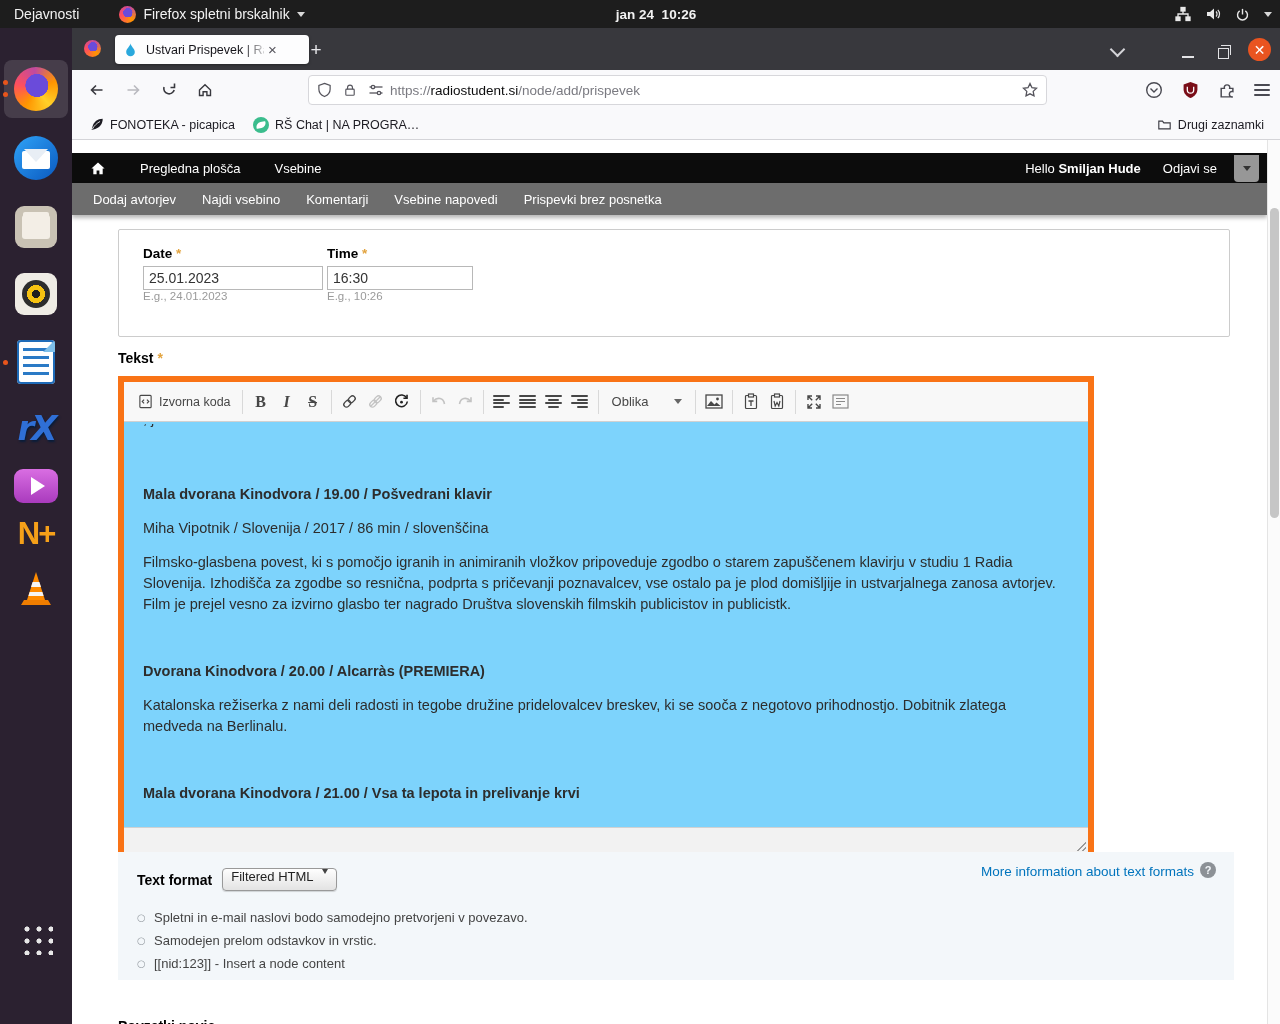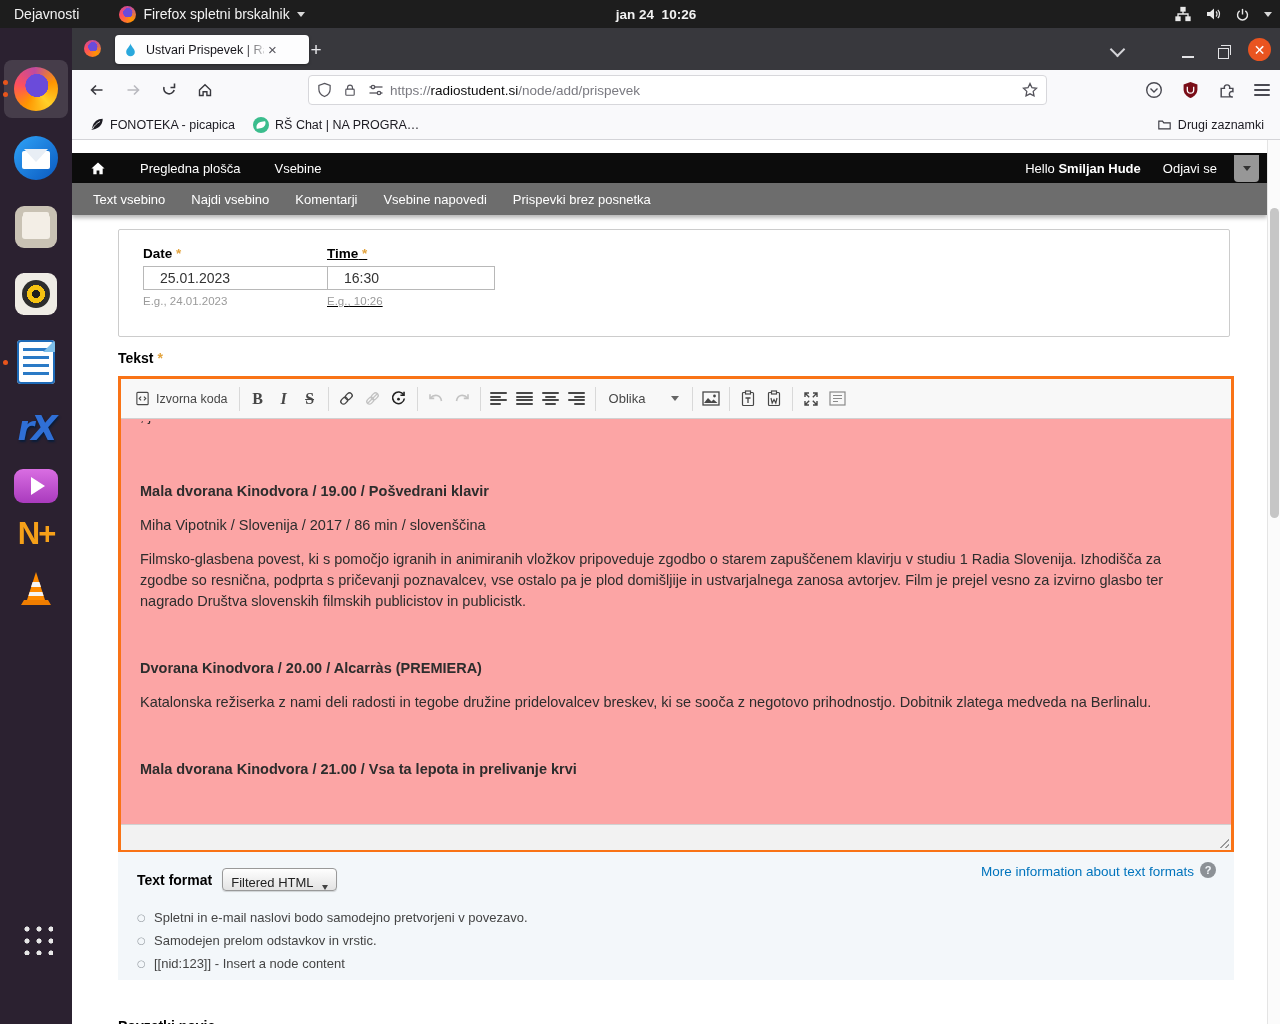--- a/index.html
+++ b/index.html
@@ -106,28 +106,28 @@
              display:flex;align-items:center;justify-content:center;}
   .tb-toggle .caret{border-top-color:#333;}
   #shortcutbar{position:absolute;top:31px;left:0;width:100%;height:32px;background:#6d6d6d;color:#fff;
                display:flex;align-items:center;font-size:13px;gap:26px;padding-left:21px;box-sizing:border-box;
                box-shadow:0 3px 4px rgba(0,0,0,.28);}
 
   
   #datefs{position:absolute;left:46px;top:77px;width:1112px;height:108px;border:1px solid #ccc;border-radius:2px;box-sizing:border-box;}
   .fl{font-size:13.5px;font-weight:bold;color:#000;}
   .req{color:#e2a33e;font-weight:bold;}
-  .finput{border:1px solid #b8b8b8;height:22px;font-size:14px;color:#333;padding:0 16px;
+  .finput{border:1px solid #b8b8b8;height:22px;font-size:14px;color:#333;padding:0 5px;
           font-family:"Liberation Sans",sans-serif;box-sizing:content-box;}
-  .hint{font-size:11.5px;color:#9a9a9a;margin-top:5px;}
+  .hint{font-size:11.5px;color:#9a9a9a;}
 
   #tekst-label{position:absolute;left:46px;top:198px;font-size:14px;font-weight:bold;color:#000;}
 
   
-  #cke{position:absolute;left:46px;top:224px;width:1116px;border:3px solid #f97316;box-sizing:border-box;background:#fca5a5;}
+  #cke{position:absolute;left:46px;top:224px;width:976px;border:6px solid #f97316;box-sizing:border-box;background:#7dd3fc;}
   #cke-toolbar{height:39px;background:#f8f8f8;border-bottom:1px solid #d1d1d1;display:flex;align-items:center;
                padding:0 8px;color:#474747;}
   .ckb{height:26px;min-width:26px;display:flex;align-items:center;justify-content:center;border-radius:2px;}
   .ck-sep{width:1px;height:24px;background:#d9d9d9;margin:0 5px;}
   .ck-letter{font-family:"Liberation Serif",serif;font-size:16px;font-weight:bold;}
   .ck-src{display:flex;align-items:center;gap:6px;font-size:12.5px;padding:0 6px;}
   .alico{width:17px;height:13px;display:flex;flex-direction:column;justify-content:space-between;}
   .alico i{display:block;height:2px;background:#474747;border-radius:1px;}
   .combo{display:flex;align-items:center;gap:26px;font-size:13px;color:#474747;padding:0 8px;}
   .combo .caret{border-top-color:#666;}
@@ -141,21 +141,21 @@
   .resize-h{position:absolute;right:2px;bottom:2px;width:11px;height:11px;
             background:repeating-linear-gradient(-45deg,transparent 0 2px,#9a9a9a 2px 3.5px);
             clip-path:polygon(100% 0,100% 100%,0 100%);}
 
   
   #filterwrap{position:absolute;left:46px;top:700px;width:1116px;height:128px;background:#f3f7fa;box-sizing:border-box;
               padding:16px 19px 0;}
   #tf-row{display:flex;align-items:center;}
   #tf-label{font-size:14px;font-weight:bold;color:#000;}
   .select{margin-left:10px;height:21px;padding:0 8px;background:linear-gradient(#fefefe,#e3e3e3);
-          border:1px solid #999;border-radius:4px;display:flex;align-items:flex-end;gap:8px;font-size:13px;color:#222;
+          border:1px solid #999;border-radius:4px;display:flex;align-items:flex-start;gap:8px;font-size:13px;color:#222;
           box-shadow:0 1px 1px rgba(0,0,0,.15);}
   .select .caret{border-top-color:#444;border-left-width:3.5px;border-right-width:3.5px;}
   #tf-more{position:absolute;right:40px;top:12px;font-size:13.5px;color:#0074bd;}
   .help-circle{position:absolute;right:18px;top:10px;width:16px;height:16px;border-radius:50%;background:#8c9196;
                color:#f3f7fa;font-size:11px;font-weight:bold;display:flex;align-items:center;justify-content:center;}
   .tips{margin:20px 0 0;padding:0;list-style:none;}
   .tips li{font-size:13px;color:#444;margin-bottom:10px;padding-left:17px;position:relative;line-height:13px;}
   .tips li:before{content:"○";position:absolute;left:0;top:0;color:#9aa0a6;font-size:10px;font-family:"DejaVu Sans",sans-serif;}
 
   #next-section{position:absolute;left:46px;top:866px;font-size:14px;font-weight:bold;color:#000;}
@@ -381,36 +381,36 @@
           <b>Smiljan Hude</b>
         </span>
         <span>Odjavi se</span>
       </span>
     </div>
     <div class="tb-toggle">
         <span class="caret-down caret"></span>
       </div>
 
     <div id="shortcutbar">
-      <span>Text vsebino</span>
+      <span>Dodaj avtorjev</span>
       <span>Najdi vsebino</span>
       <span>Komentarji</span>
       <span>Vsebine napovedi</span>
       <span>Prispevki brez posnetka</span>
     </div>
 
     <div id="datefs">
       <div class="abs" style="left:24px;top:16px;">
         <div class="fl">
           <span>Date</span> <span class="req">*</span>
         </div>
         <input class="finput" style="width: 168px; margin-top: 5px;" value="25.01.2023">
         <div class="hint">E.g., 24.01.2023</div>
       </div>
-      <div class="abs" style="left:208px;top:16px;text-decoration:underline;">
+      <div class="abs" style="left:208px;top:16px;">
         <div class="fl">
           <span>Time</span> <span class="req">*</span>
         </div>
         <input class="finput" style="width: 134px; margin-top: 5px;" value="16:30">
         <div class="hint">E.g., 10:26</div>
       </div>
     </div>
 
     <div id="tekst-label">
       <span>Tekst</span> <span class="req">*</span>

